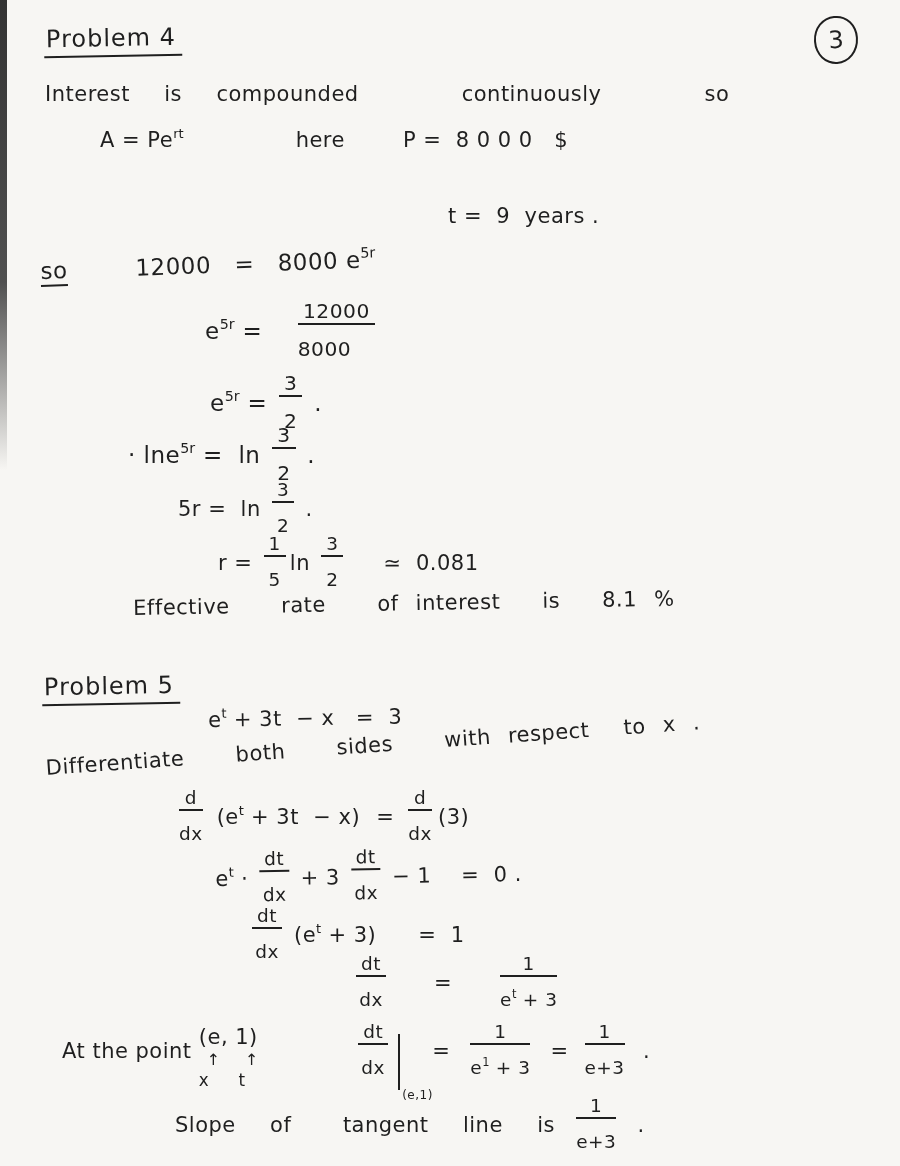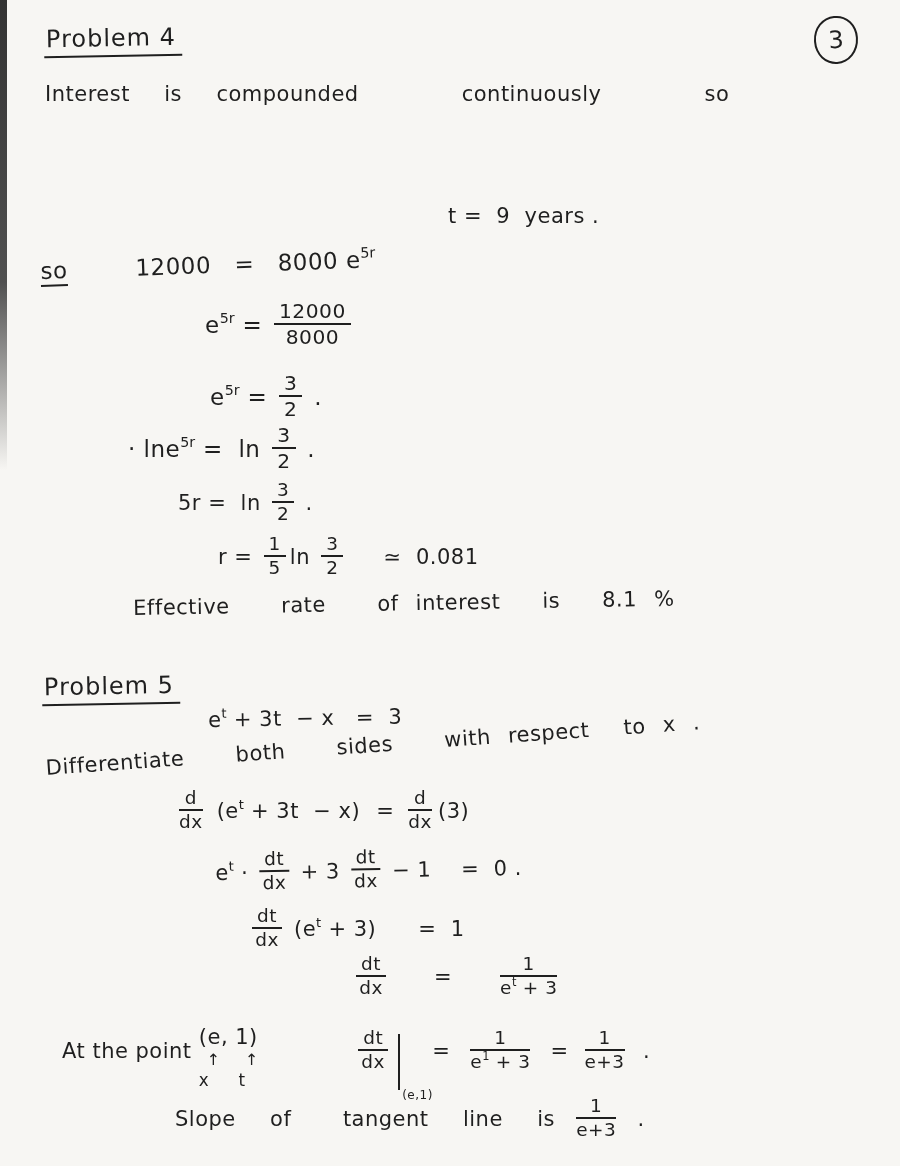--- a/index.html
+++ b/index.html
@@ -40,21 +40,21 @@
   .rot-2{transform:rotate(-2deg);}
   .rot-4{transform:rotate(-4deg);}
   .gap{display:inline-block;height:1px;}
   .under{border-bottom:2px solid var(--ink);padding-bottom:1px;}
   .supwrap .sup{font-size:.62em;position:relative;top:-.7em;letter-spacing:0;}
   .frac{
     display:inline-block;vertical-align:middle;text-align:center;
     font-size:.88em;line-height:1.1;margin:0 4px;position:relative;top:-2px;
   }
   .frac .num{padding:0 5px 1px;border-bottom:2px solid var(--ink);}
-  .frac .den{padding-top:1px;}
+  .frac .den{padding-top:13px;}
   .vstack{
     display:inline-block;vertical-align:top;text-align:left;line-height:1.25;
   }
   .vstack .row{display:block;}
   .vstack .r1{font-size:.75em;letter-spacing:10px;padding-left:8px;}
   .vstack .r2{font-size:.8em;white-space:pre;}
   .ebar{
     display:inline-block;vertical-align:middle;height:56px;width:16px;
     border-left:2.5px solid var(--ink);margin-left:6px;position:relative;top:10px;
   }
@@ -67,23 +67,24 @@
 
 <div class="paper">
   <div class="edge-strip"></div>
   <div class="page-num-circle">
     <span>3</span>
   </div>
   <div class="ptitle title-p4">Problem 4</div>
   <div class="ptitle title-p5">Problem 5</div>
   <div id="lines">
       <div class="mline spread" style="left: 45px; top: 82px;"><span class="txt">Interest  is  compounded      continuously      so</span></div>
+      <div class="mline " style="left: 100px; top: 128px;"><span class="txt">A = P</span><span class="supwrap"><span class="base">e</span><span class="sup">rt</span></span><span class="gap" style="width: 112px;"></span><span class="txt">here</span><span class="gap" style="width: 58px;"></span><span class="txt">P =  8 0 0 0   $</span></div>
       <div class="mline " style="left: 448px; top: 204px;"><span class="txt">t =  9  years .</span></div>
       <div class="mline big rot-2" style="left: 40px; top: 258px;"><span class="under">so</span><span class="gap" style="width: 68px;"></span><span class="txt">12000   =   8000 </span><span class="supwrap"><span class="base">e</span><span class="sup">5r</span></span></div>
-      <div class="mline big" style="left: 205px; top: 302px;"><span class="supwrap"><span class="base">e</span><span class="sup">5r</span></span><span class="txt"> = </span><span class="frac"><span class="num" style="display: block;">12000</span><span class="den" style="display: block;">8000</span></span></div>
+      <div class="mline big" style="left: 205px; top: 302px;"><span class="supwrap"><span class="base">e</span><span class="sup">5r</span></span><span class="txt"> = </span><span class="frac"><span class="num" style="display: block; margin-left: 24px;">12000</span><span class="den" style="display: block;">8000</span></span></div>
       <div class="mline big" style="left: 210px; top: 374px;"><span class="supwrap"><span class="base">e</span><span class="sup">5r</span></span><span class="txt"> = </span><span class="frac"><span class="num" style="display: block;">3</span><span class="den" style="display: block;">2</span></span><span class="txt"> .</span></div>
       <div class="mline big" style="left: 128px; top: 426px;"><span class="txt">· ln</span><span class="supwrap"><span class="base">e</span><span class="sup">5r</span></span><span class="txt"> =  ln </span><span class="frac"><span class="num" style="display: block;">3</span><span class="den" style="display: block;">2</span></span><span class="txt"> .</span></div>
       <div class="mline " style="left: 178px; top: 482px;"><span class="txt">5r =  ln </span><span class="frac"><span class="num" style="display: block;">3</span><span class="den" style="display: block;">2</span></span><span class="txt"> .</span></div>
       <div class="mline " style="left: 218px; top: 536px;"><span class="txt">r = </span><span class="frac"><span class="num" style="display: block;">1</span><span class="den" style="display: block;">5</span></span><span class="txt">ln </span><span class="frac"><span class="num" style="display: block;">3</span><span class="den" style="display: block;">2</span></span><span class="gap" style="width: 36px;"></span><span class="txt">≃  0.081</span></div>
       <div class="mline spread rot-1" style="left: 133px; top: 596px;"><span class="txt">Effective   rate   of interest</span><span class="gap" style="width: 42px;"></span><span class="txt">is</span><span class="gap" style="width: 42px;"></span><span class="txt">8.1 %</span></div>
       <div class="mline rot-1" style="left: 208px; top: 708px;"><span class="supwrap"><span class="base">e</span><span class="sup">t</span></span><span class="txt"> + 3t  − x   =  3</span></div>
       <div class="mline rot-4 spread" style="left: 45px; top: 756px;"><span class="txt">Differentiate   both   sides   with respect  to x .</span></div>
       <div class="mline " style="left: 175px; top: 790px;"><span class="frac"><span class="num" style="display: block;">d</span><span class="den" style="display: block;">dx</span></span><span class="gap" style="width: 10px;"></span><span class="txt">(</span><span class="supwrap"><span class="base">e</span><span class="sup">t</span></span><span class="txt"> + 3t  − x)</span><span class="gap" style="width: 16px;"></span><span class="txt">=</span><span class="gap" style="width: 10px;"></span><span class="frac"><span class="num" style="display: block;">d</span><span class="den" style="display: block;">dx</span></span><span class="gap" style="width: 2px;"></span><span class="txt">(3)</span></div>
       <div class="mline rot-1" style="left: 215px; top: 852px;"><span class="supwrap"><span class="base">e</span><span class="sup">t</span></span><span class="txt"> · </span><span class="frac"><span class="num" style="display: block;">dt</span><span class="den" style="display: block;">dx</span></span><span class="txt"> + 3 </span><span class="frac"><span class="num" style="display: block;">dt</span><span class="den" style="display: block;">dx</span></span><span class="txt"> − 1</span><span class="gap" style="width: 30px;"></span><span class="txt">=  0 .</span></div>
       <div class="mline " style="left: 248px; top: 908px;"><span class="frac"><span class="num" style="display: block;">dt</span><span class="den" style="display: block;">dx</span></span><span class="gap" style="width: 8px;"></span><span class="txt">(</span><span class="supwrap"><span class="base">e</span><span class="sup">t</span></span><span class="txt"> + 3)</span><span class="gap" style="width: 42px;"></span><span class="txt">=  1</span></div>

